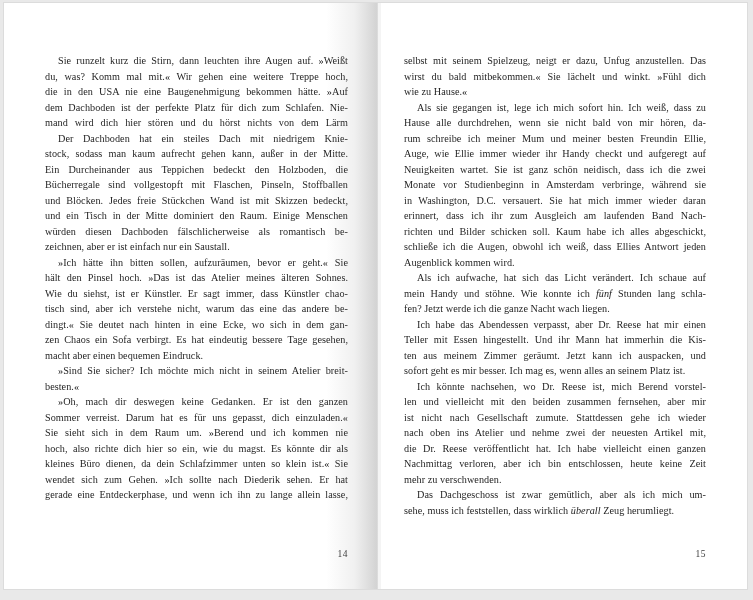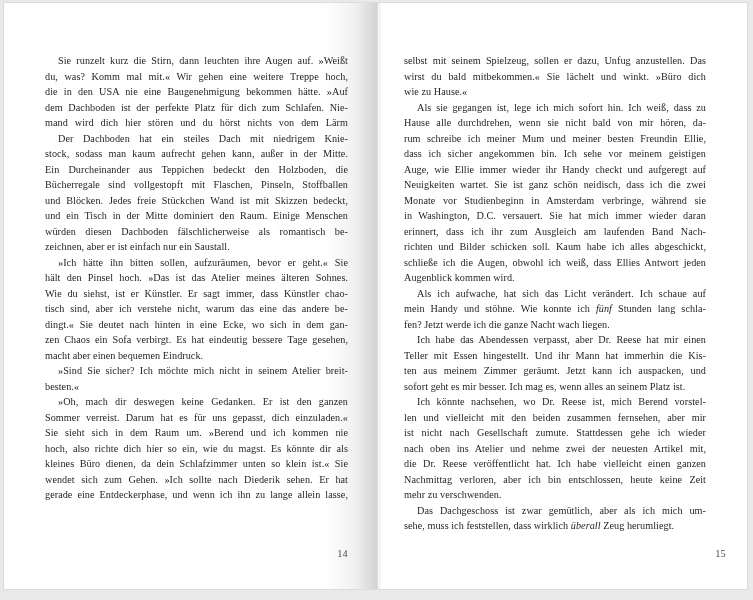--- a/index.html
+++ b/index.html
@@ -63,21 +63,21 @@
   .line em { font-style: italic; }
   .page-number {
     position: absolute;
     top: 546px;
     font-size: 9.5px;
     color: #3a3a3a;
     text-align: right;
     letter-spacing: 0.5px;
   }
   .page-number-left  { left: 41px;  width: 303px; }
-  .page-number-right { left: 420px; width: 302px; }
+  .page-number-right { left: 400px; width: 302px; }
 </style>
 </head>
 <body>
 
 <div class="book">
   <div class="text-block text-block-left">
       <div class="line indent">Sie runzelt kurz die Stirn, dann leuchten ihre Augen auf. »Weißt</div>
       <div class="line">du, was? Komm mal mit.« Wir gehen eine weitere Treppe hoch,</div>
       <div class="line">die in den USA nie eine Baugenehmigung bekommen hätte. »Auf</div>
       <div class="line">dem Dachboden ist der perfekte Platz für dich zum Schlafen. Nie-</div>
@@ -101,27 +101,26 @@
       <div class="line pend">besten.«</div>
       <div class="line indent">»Oh, mach dir deswegen keine Gedanken. Er ist den ganzen</div>
       <div class="line">Sommer verreist. Darum hat es für uns gepasst, dich einzuladen.«</div>
       <div class="line">Sie sieht sich in dem Raum um. »Berend und ich kommen nie</div>
       <div class="line">hoch, also richte dich hier so ein, wie du magst. Es könnte dir als</div>
       <div class="line">kleines Büro dienen, da dein Schlafzimmer unten so klein ist.« Sie</div>
       <div class="line">wendet sich zum Gehen. »Ich sollte nach Diederik sehen. Er hat</div>
       <div class="line">gerade eine Entdeckerphase, und wenn ich ihn zu lange allein lasse,</div>
     </div>
   <div class="text-block text-block-right">
-      <div class="line">selbst mit seinem Spielzeug, sollen er dazu, Unfug anzustellen. Das</div>
-      <div class="line">wirst du bald mitbekommen.« Sie lächelt und winkt. »Büro dich</div>
+      <div class="line">selbst mit seinem Spielzeug, neigt er dazu, Unfug anzustellen. Das</div>
+      <div class="line">wirst du bald mitbekommen.« Sie lächelt und winkt. »Fühl dich</div>
       <div class="line pend">wie zu Hause.«</div>
       <div class="line indent">Als sie gegangen ist, lege ich mich sofort hin. Ich weiß, dass zu</div>
       <div class="line">Hause alle durchdrehen, wenn sie nicht bald von mir hören, da-</div>
       <div class="line">rum schreibe ich meiner Mum und meiner besten Freundin Ellie,</div>
-      <div class="line">dass ich sicher angekommen bin. Ich sehe vor meinem geistigen</div>
       <div class="line">Auge, wie Ellie immer wieder ihr Handy checkt und aufgeregt auf</div>
       <div class="line">Neuigkeiten wartet. Sie ist ganz schön neidisch, dass ich die zwei</div>
       <div class="line">Monate vor Studienbeginn in Amsterdam verbringe, während sie</div>
       <div class="line">in Washington, D.C. versauert. Sie hat mich immer wieder daran</div>
       <div class="line">erinnert, dass ich ihr zum Ausgleich am laufenden Band Nach-</div>
       <div class="line">richten und Bilder schicken soll. Kaum habe ich alles abgeschickt,</div>
       <div class="line">schließe ich die Augen, obwohl ich weiß, dass Ellies Antwort jeden</div>
       <div class="line pend">Augenblick kommen wird.</div>
       <div class="line indent">Als ich aufwache, hat sich das Licht verändert. Ich schaue auf</div>
       <div class="line">mein Handy und stöhne. Wie konnte ich <em>fünf</em> Stunden lang schla-</div>

